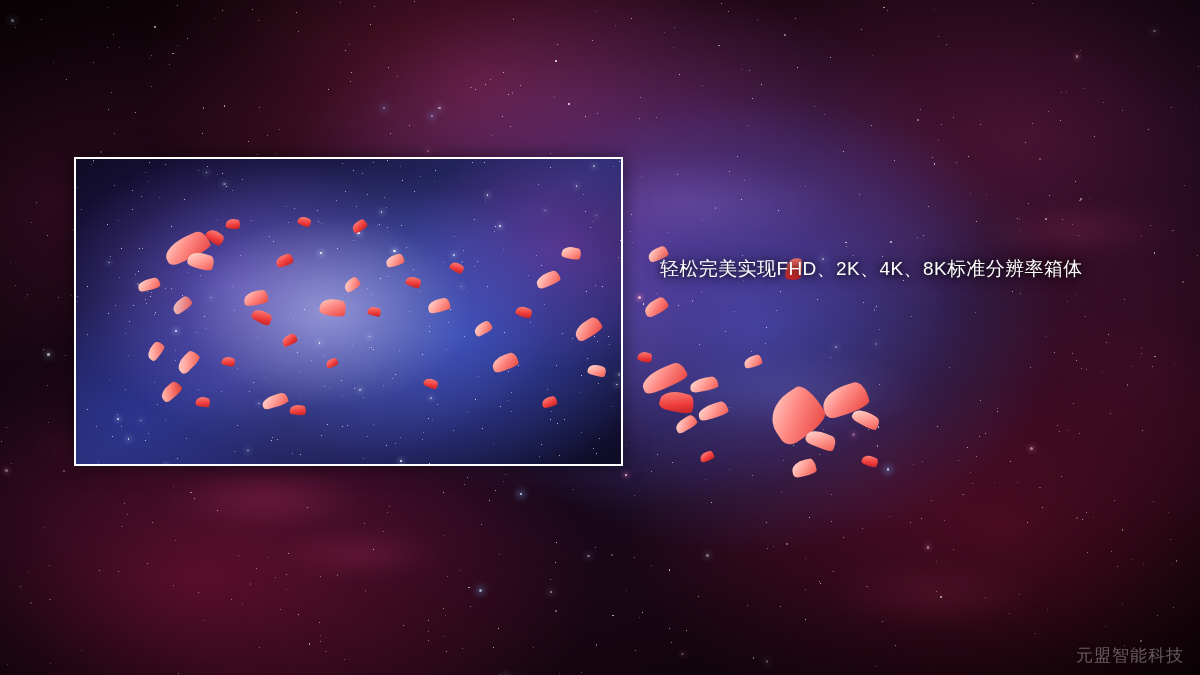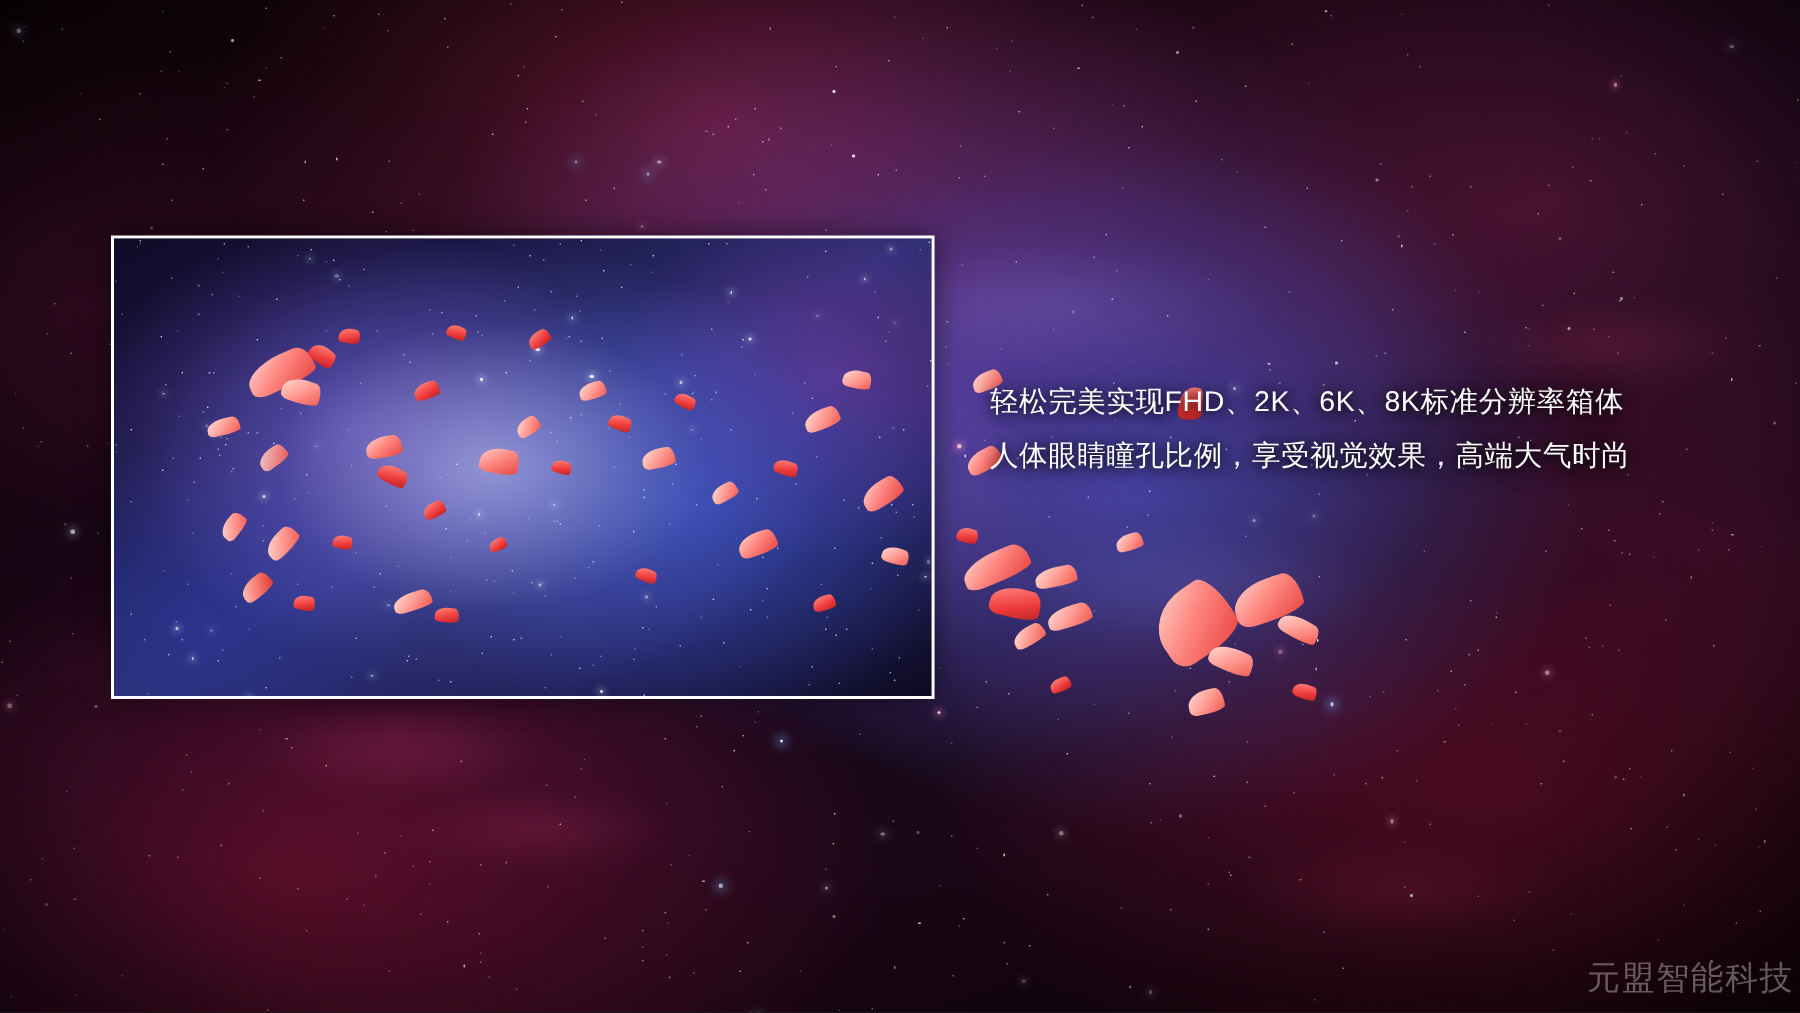--- a/index.html
+++ b/index.html
@@ -88,22 +88,22 @@
   }
   .body-text{
     position:absolute;left:660px;top:258px;width:510px;
   }
   .body-text p{
     margin:0 0 14px 0;font-size:19px;line-height:1.18;color:#ffffff;
     letter-spacing:.4px;white-space:nowrap;
     text-shadow:0 1px 7px rgba(0,0,0,.92),0 0 16px rgba(0,0,0,.7);
   }
   .watermark{
-    position:absolute;right:4px;bottom:8px;
-    font-size:22px;color:rgba(190,185,190,.48);letter-spacing:1px;
+    position:absolute;right:16px;bottom:8px;
+    font-size:17px;color:rgba(190,185,190,.48);letter-spacing:1px;
   }
 </style>
 </head>
 <body>
 
 <div class="slide">
 
   <div class="bg-base"></div>
   <div class="bg-wisp"></div>
   <div class="bg-core"></div>
@@ -1087,19 +1087,18 @@
         <div class="petal p2" style="left:512px;top:206px;width:18px;height:11px;transform:rotate(18deg);opacity:1;"></div>
         <div class="petal p3" style="left:466px;top:238px;width:15px;height:10px;transform:rotate(-12deg);opacity:1;"></div>
         <div class="petal p3" style="left:276px;top:62px;width:15px;height:10px;transform:rotate(-28deg);opacity:1;"></div>
         <div class="petal p3" style="left:146px;top:198px;width:13px;height:9px;transform:rotate(16deg);opacity:1;"></div>
         <div class="petal p3" style="left:250px;top:200px;width:12px;height:8px;transform:rotate(-20deg);opacity:1;"></div>
         <div class="petal p3" style="left:348px;top:220px;width:14px;height:9px;transform:rotate(26deg);opacity:1;"></div>
       </div>
   </div>
 
   <div class="body-text">
-    <p>轻松完美实现FHD、2K、6K、8K标准分辨率箱体</p>
-    <p>人体眼睛瞳孔比例，享受视觉效果，高端大气时尚</p>
+    <p>轻松完美实现FHD、2K、4K、8K标准分辨率箱体</p>
   </div>
 
   <div class="watermark">元盟智能科技</div>
 
 </div>
 
 </body></html>

